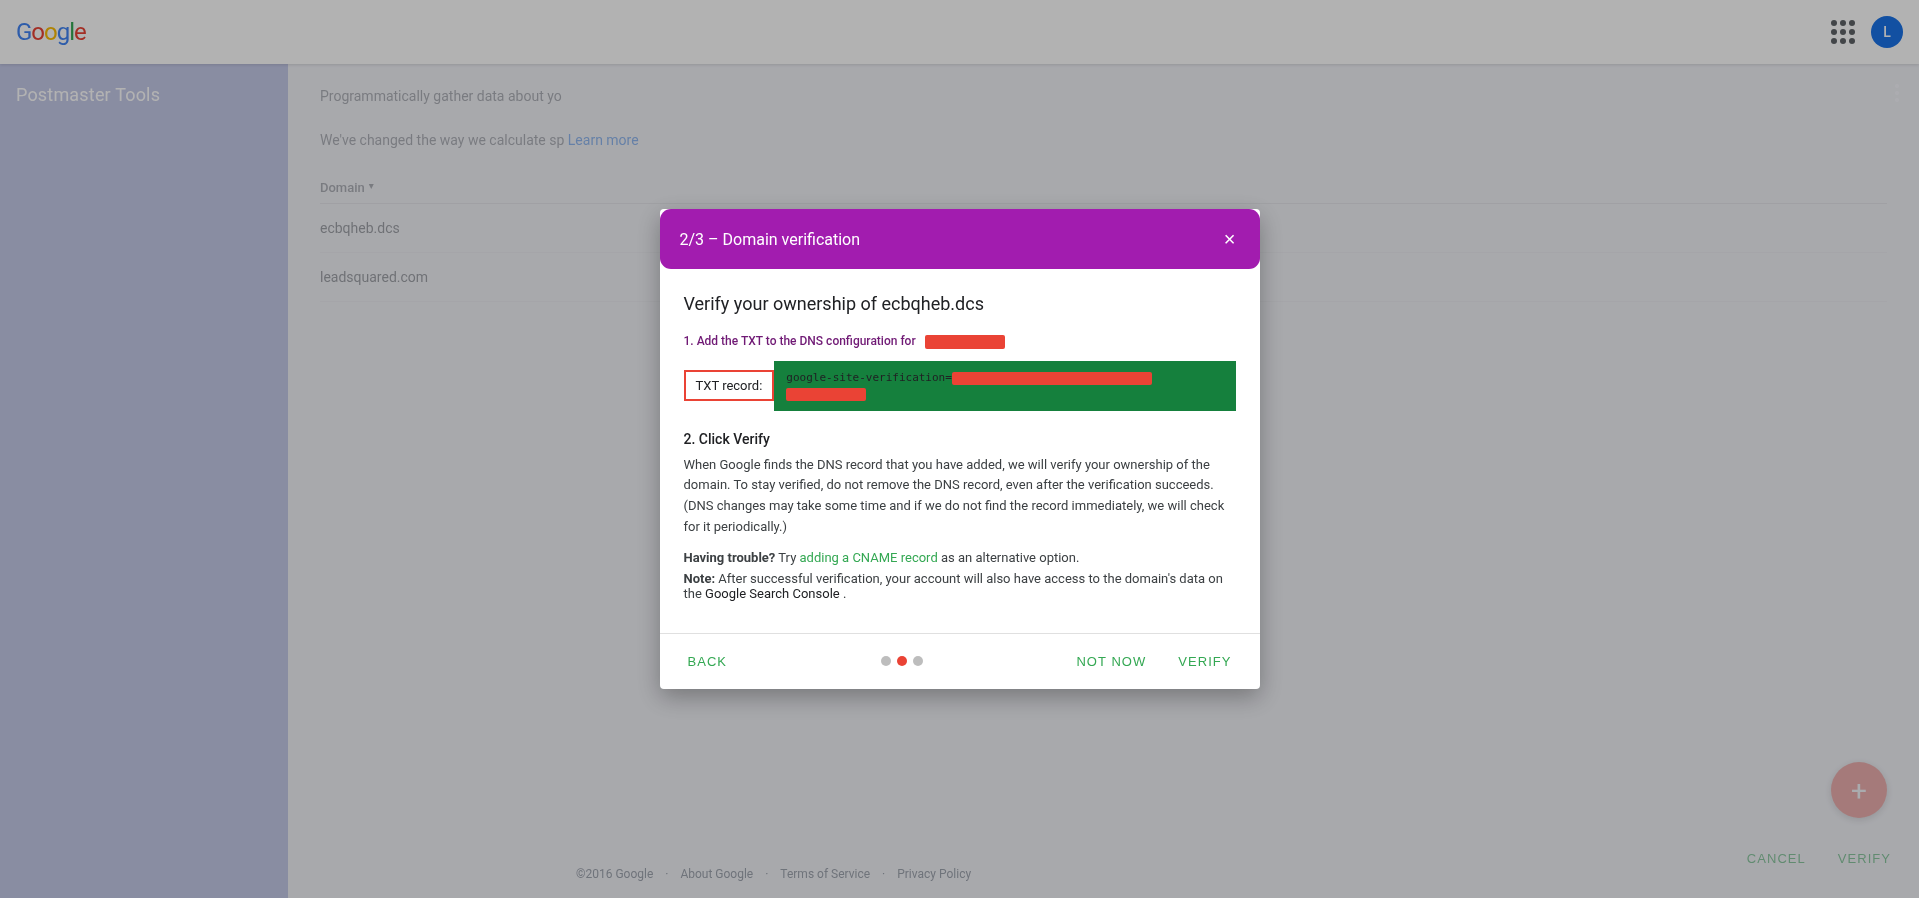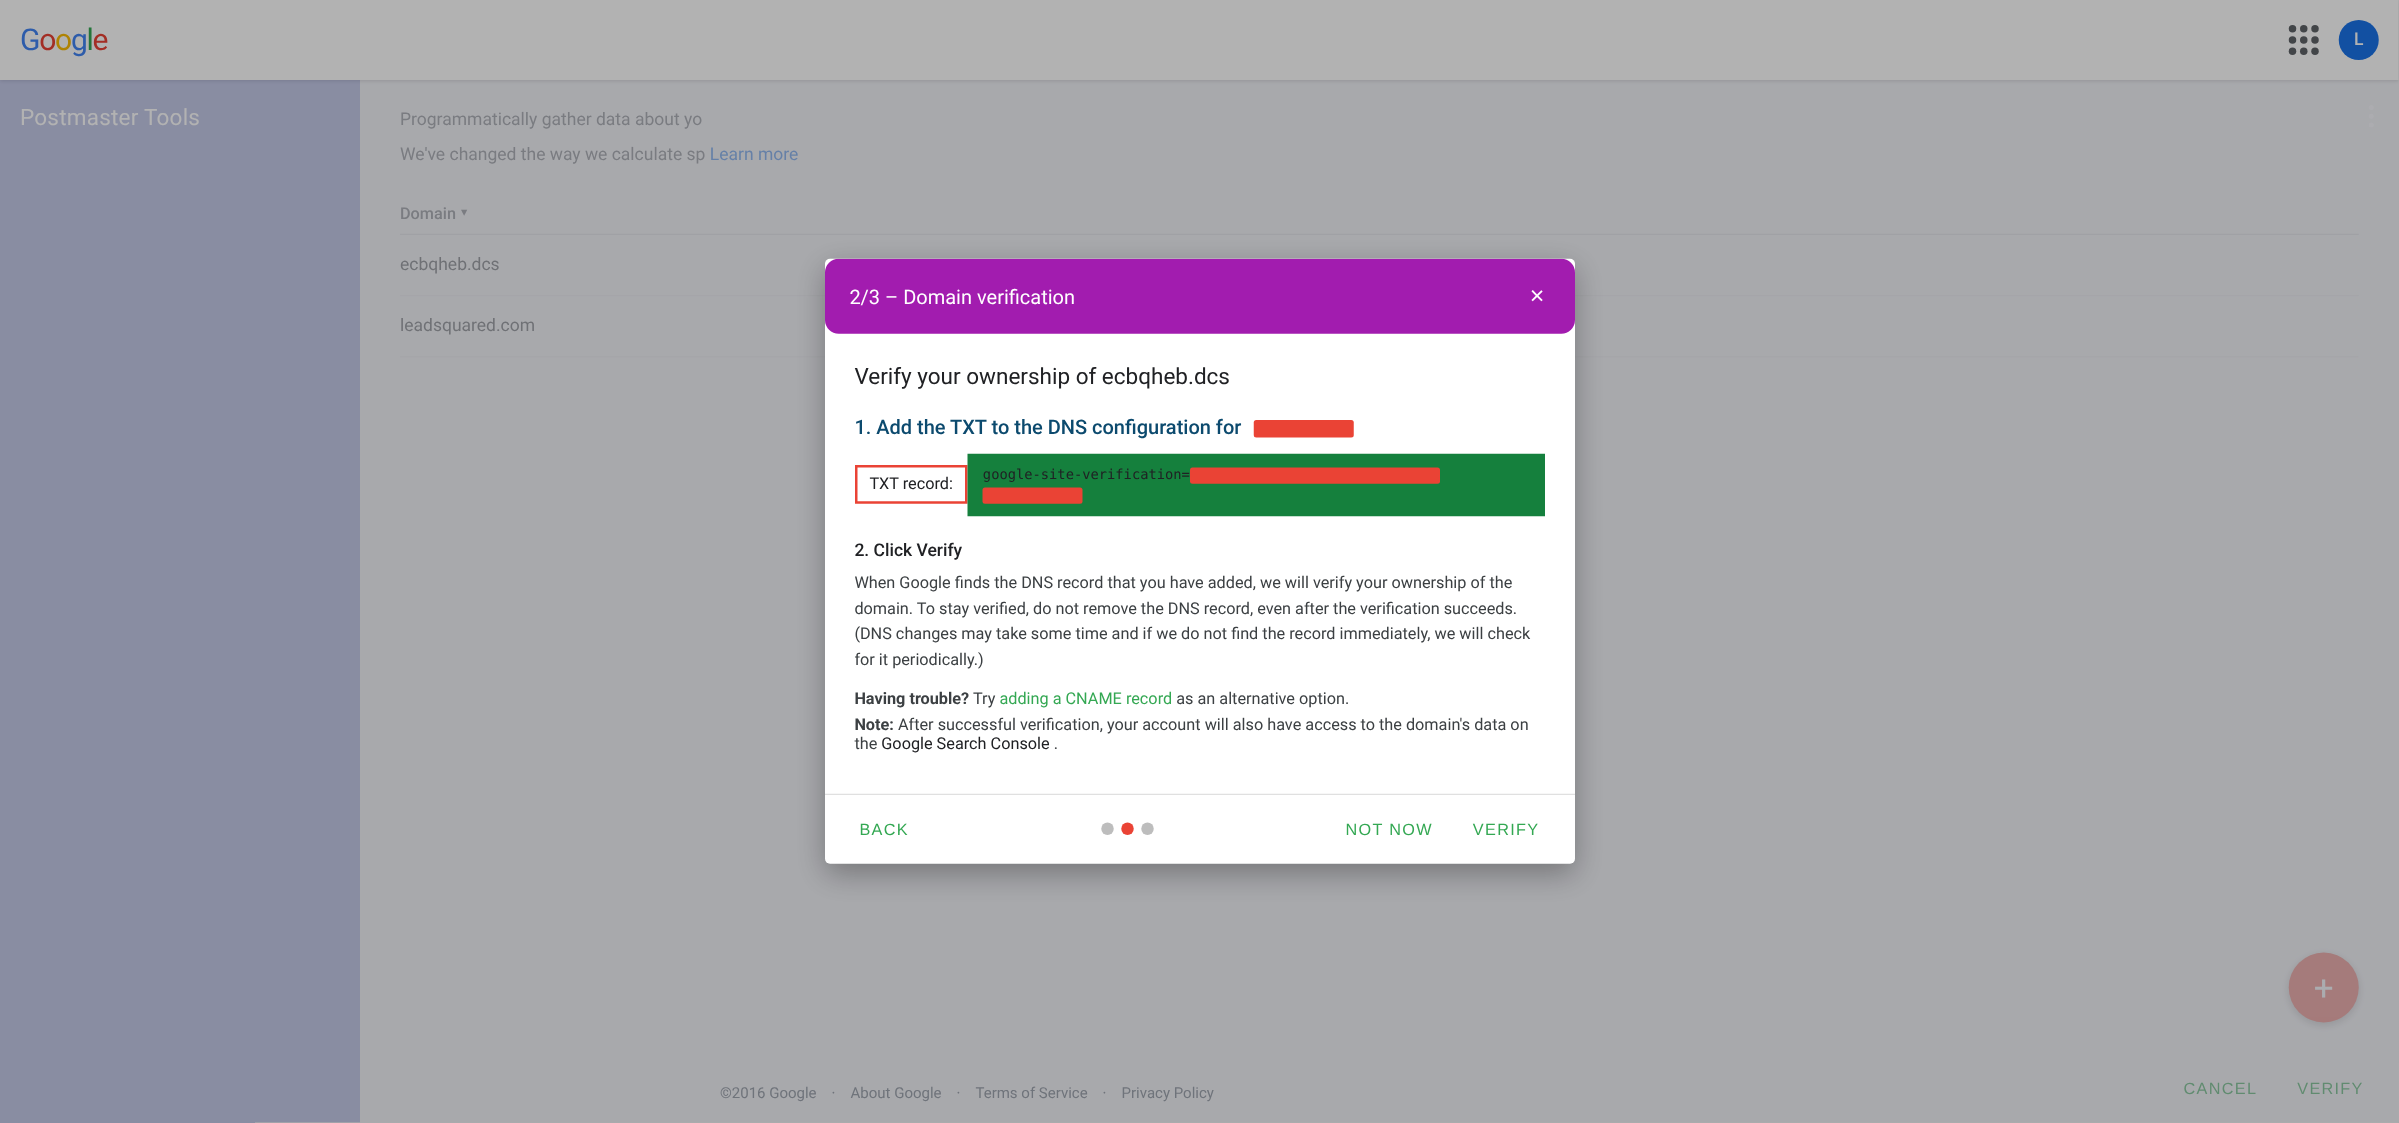--- a/index.html
+++ b/index.html
@@ -99,21 +99,21 @@
       position: relative;
       overflow: hidden;
     }
     .main-inner {
       padding: 24px 32px;
       opacity: 0.5;
     }
     .description-text {
       color: #5f6368;
       font-size: 14px;
-      margin-bottom: 12px;
+      margin-bottom: 28px;
     }
     .changed-text {
       color: #5f6368;
       font-size: 14px;
       margin-bottom: 24px;
     }
     .learn-more {
       color: #1a73e8;
       text-decoration: none;
     }
@@ -245,23 +245,23 @@
     .dialog-body {
       padding: 24px 24px 16px;
     }
     .dialog-main-title {
       font-size: 18px;
       font-weight: 400;
       color: #202124;
       margin-bottom: 20px;
     }
     .step-title {
-      font-size: 16px;
-      font-weight: 500;
-      color: #0c4a6e;
+      font-size: 12px;
+      font-weight: 500;
+      color: #701a75;
       margin-bottom: 12px;
     }
     .txt-record-row {
       display: flex;
       align-items: center;
       gap: 0;
       margin-bottom: 20px;
     }
     .txt-record-label {
       border: 2px solid #ea4335;
@@ -375,21 +375,21 @@
       border-radius: 50%;
       background: #bdbdbd;
     }
     .pdot.active {
       background: #ea4335;
     }
 
     
     .behind-buttons {
       position: absolute;
-      bottom: 0;
+      bottom: 12px;
       left: 256px;
       right: 0;
       padding: 12px 16px;
       display: flex;
       justify-content: flex-end;
       gap: 8px;
       opacity: 0.6;
     }
     .btn-cancel-behind {
       background: none;

